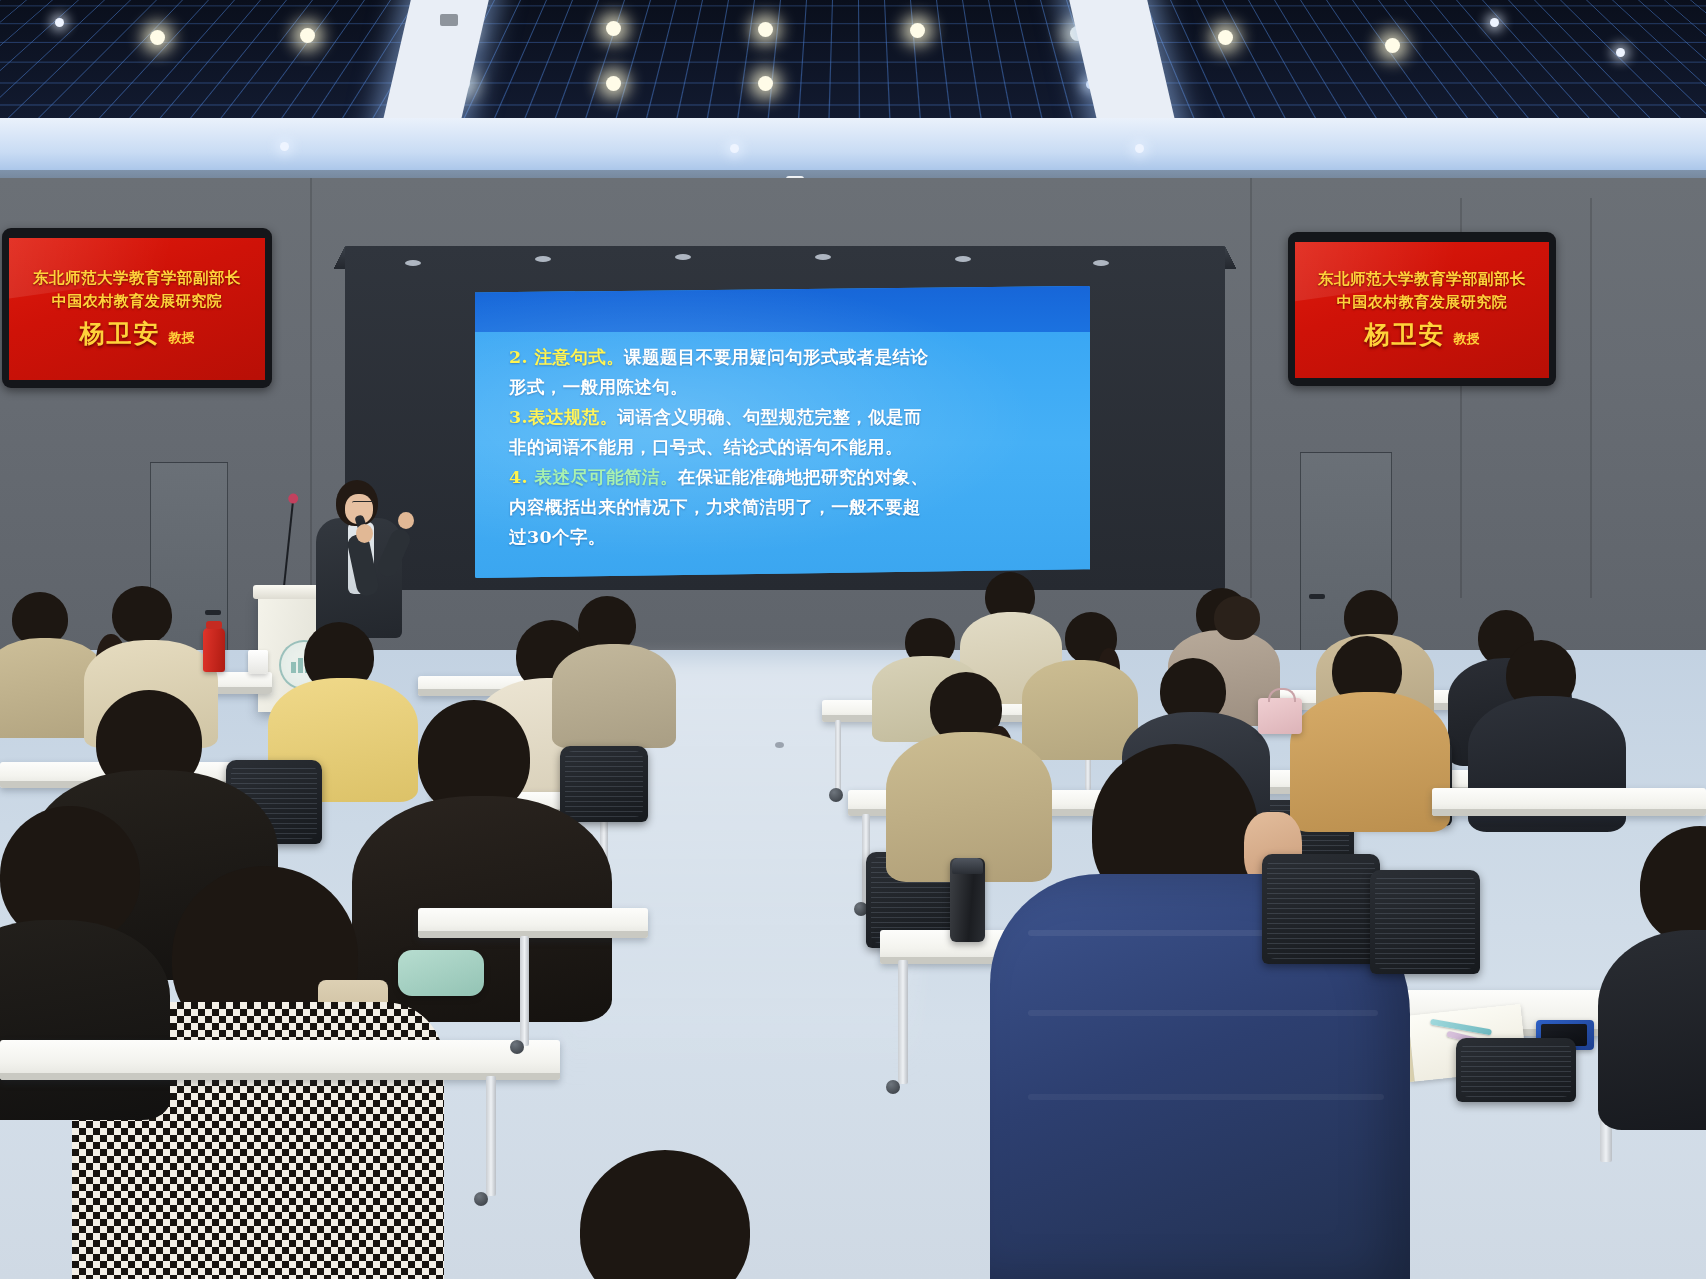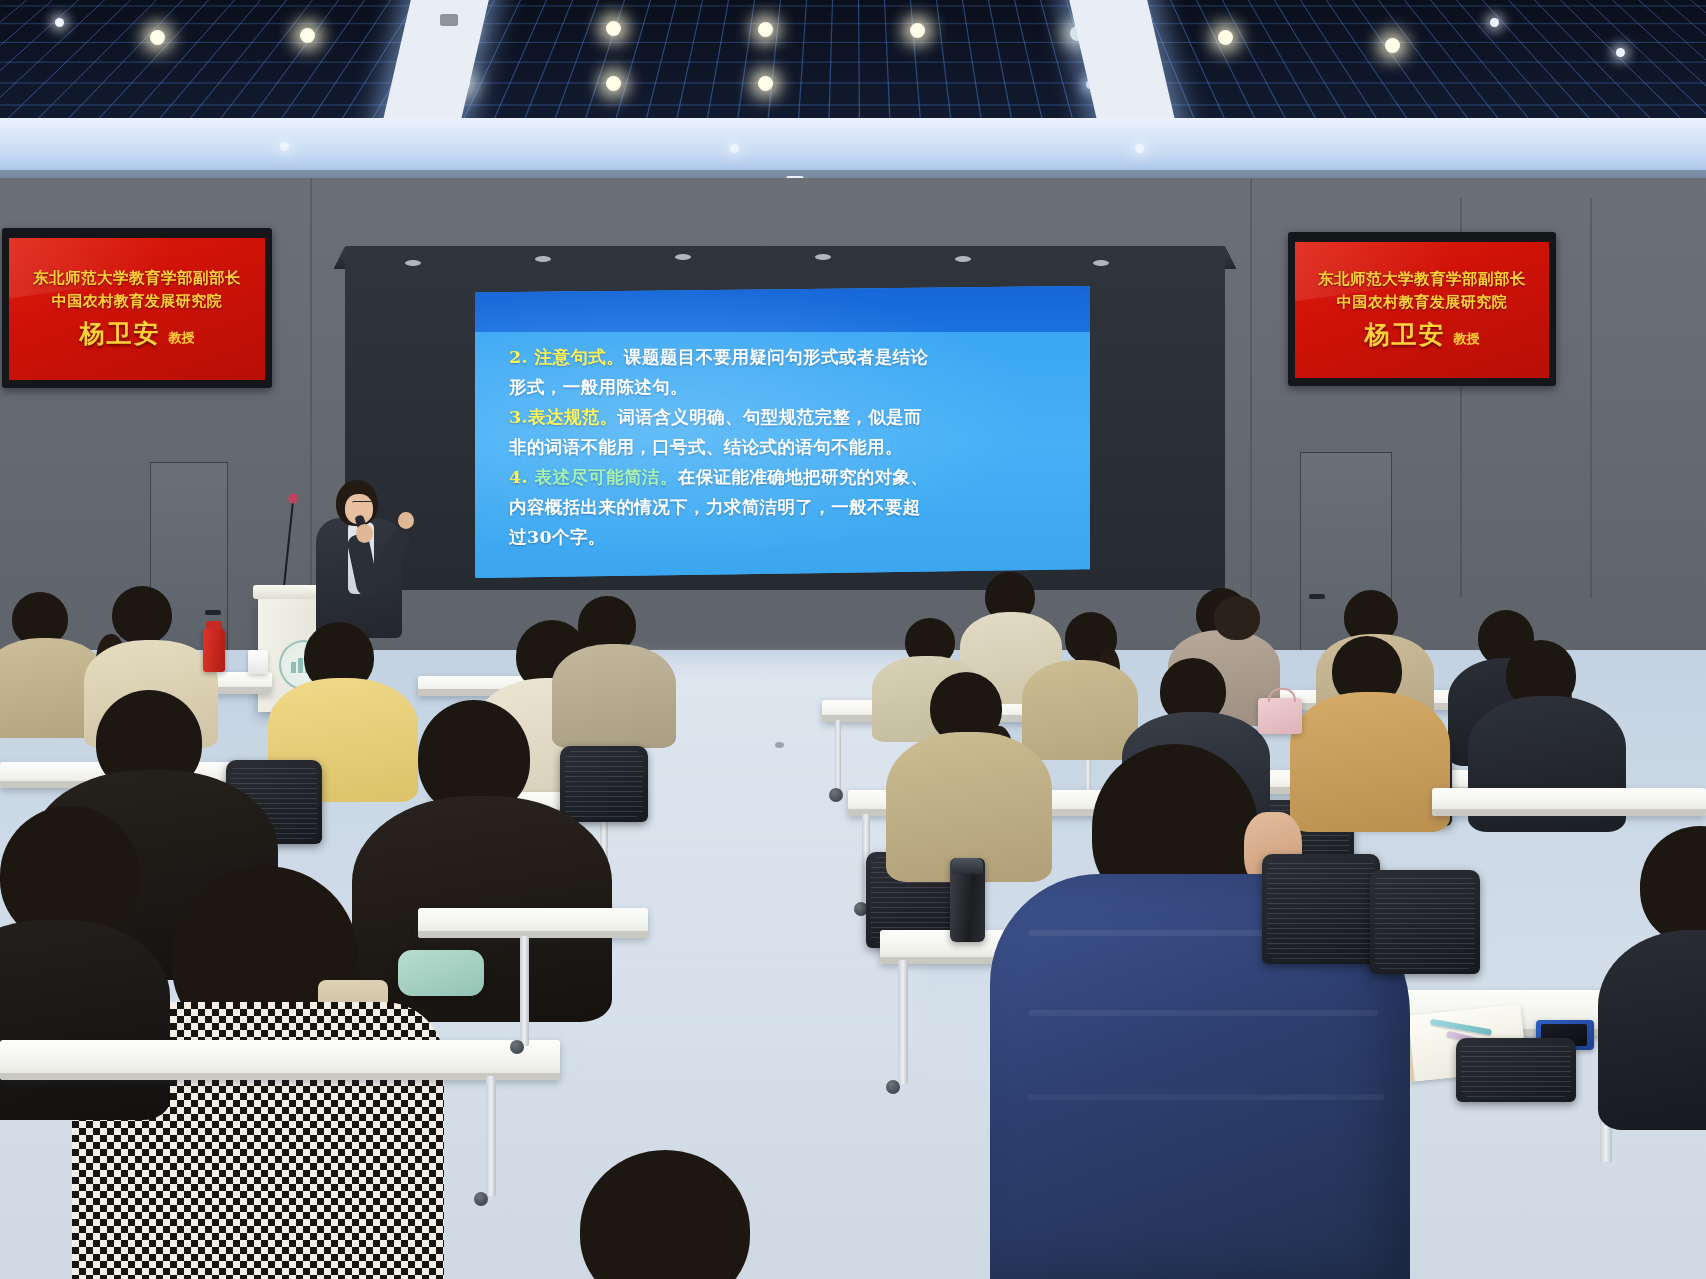--- a/index.html
+++ b/index.html
@@ -104,21 +104,21 @@
   }
   .slide-text .num { color:#fff33f; }
   .slide-text .hl  { color:#fff33f; }
   .slide-text .grn { color:#9ff0a8; }
   .slide-text p { margin:0; }
 
   
   .banner-frame {
     position:absolute;
     background:#14161a;
-    border-radius:3px;
+    border-radius:9px;
     padding:10px 7px 8px 7px;
     box-shadow:0 3px 10px rgba(0,0,0,.45);
   }
   .banner-frame.left  { left:2px;    top:228px; width:270px; height:160px; }
   .banner-frame.right { left:1288px; top:232px; width:268px; height:154px; }
   .banner {
     width:100%; height:100%;
     background:linear-gradient(160deg,#e01a0c 0%,#cf1208 40%,#b80f06 100%);
     display:flex; flex-direction:column; align-items:center; justify-content:center;
     gap:3px; position:relative; overflow:hidden;

